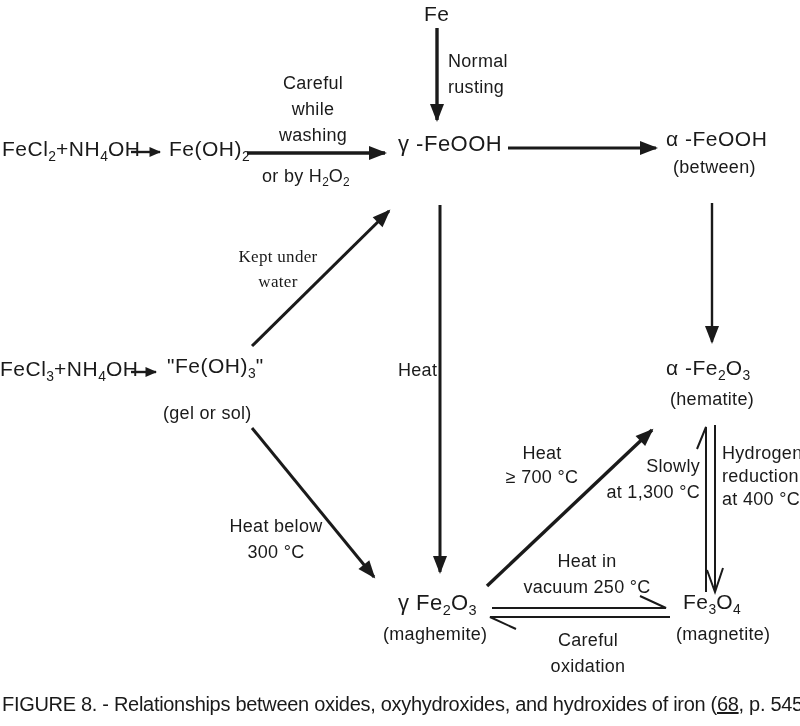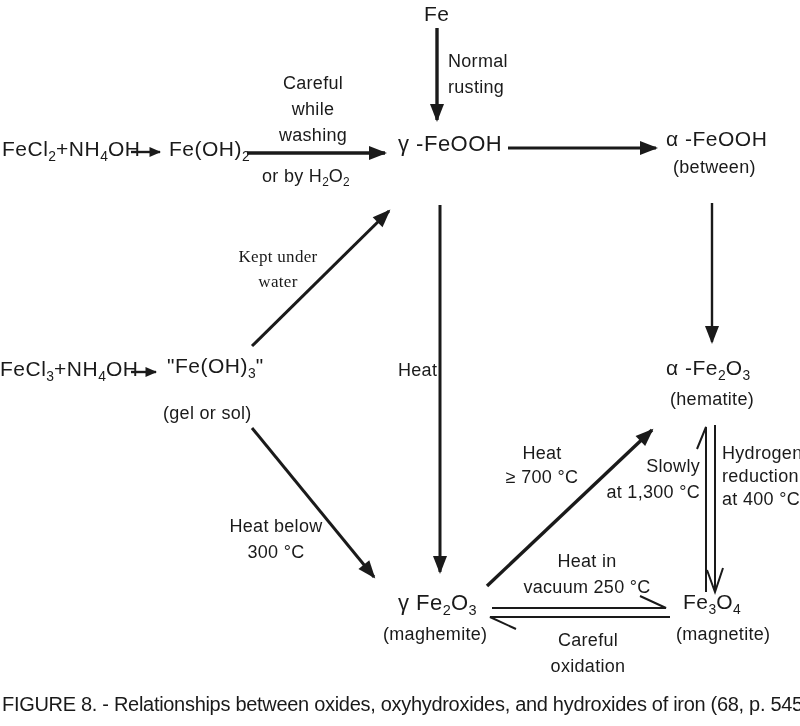--- a/index.html
+++ b/index.html
@@ -20,21 +20,21 @@
   .f17{font-size:17px;letter-spacing:0.3px;}
   .sub{font-size:0.66em;vertical-align:-0.34em;letter-spacing:0;}
   .ctr{text-align:center;}
   .rgt{text-align:right;}
   .ln{display:block;}
   .lh26 .ln{line-height:26px;}
   .lh25 .ln{line-height:25px;font-family:Liberation Serif, serif;}
   .lh24 .ln{line-height:24px;}
   .lh23 .ln{line-height:23px;}
   .caption{font-size:20px;letter-spacing:-0.3px;}
-  .uref{margin-top:46px;}
+  .uref{text-decoration:underline;margin-top:46px;}
 </style>
 </head>
 <body>
 
 <div id="figure-canvas">
 
   <svg class="arrows" width="800" height="726" viewBox="0 0 800 726">
     <defs>
       <marker id="ahb" markerUnits="userSpaceOnUse" markerWidth="20" markerHeight="16" refX="17" refY="8" orient="auto">
         <path d="M1,1 L19,8 L1,15 Z" fill="#1a1a1a"></path>

